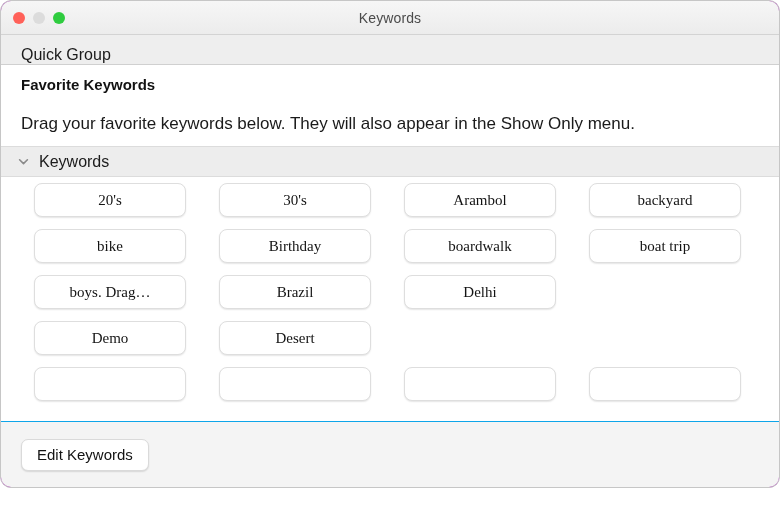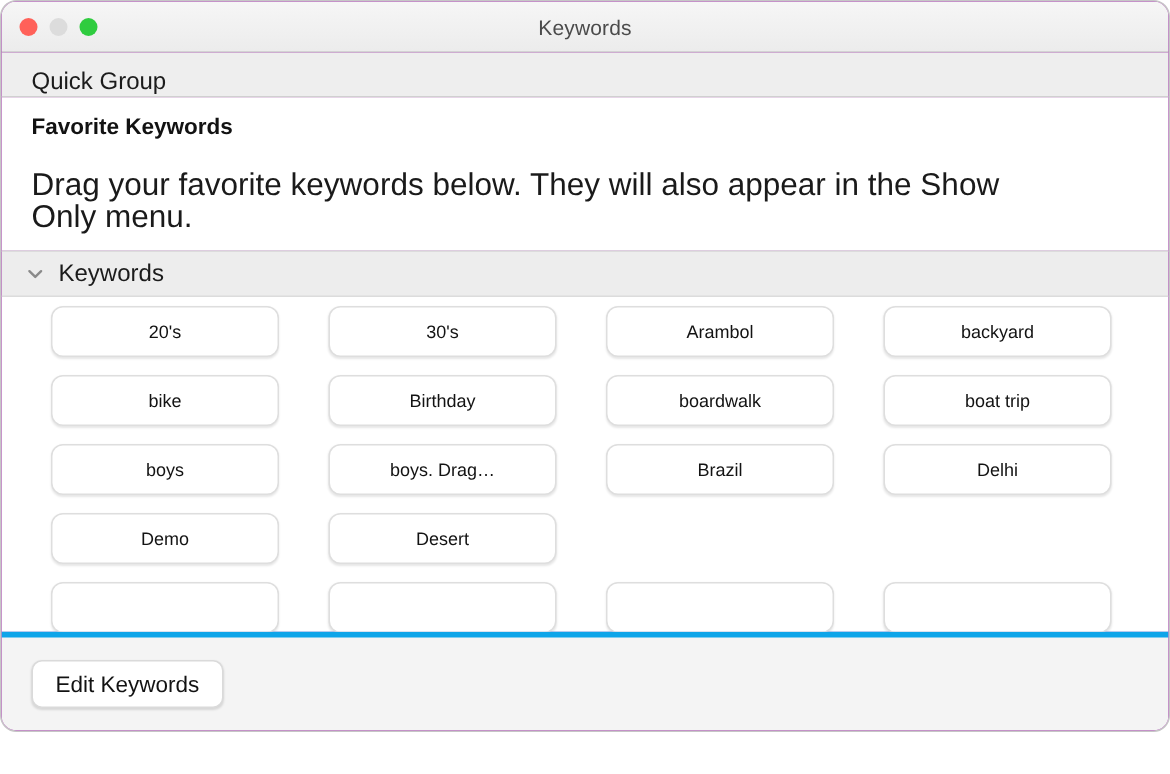--- a/index.html
+++ b/index.html
@@ -90,21 +90,21 @@
     flex: 0 0 auto;
   }
   .desc-title {
     font-size: 15px;
     font-weight: bold;
     color: #121212;
     line-height: 20px;
     margin-bottom: 18px;
   }
   .desc-body {
-    font-size: 21px;
+    font-size: 17px;
     color: #1a1a1a;
     line-height: 21px;
     max-width: 690px;
   }
 
   
   .section-header {
     height: 31px;
     flex: 0 0 31px;
     background: #ededed;
@@ -154,33 +154,34 @@
     flex: 0 0 152px;
     width: 152px;
     height: 34px;
     line-height: 32px;
     box-sizing: border-box;
     background: #ffffff;
     border: 1px solid #dedede;
     border-radius: 8px;
     box-shadow: 0 1px 1.5px rgba(0,0,0,0.10);
     text-align: center;
-    font-size: 12px;
+    font-size: 15px;
     color: #131313;
     white-space: nowrap;
     overflow: hidden;
     user-select: none;
+    font-family: Liberation Serif, serif;
   }
 
   
   .footer {
     flex: 0 0 66px;
     height: 66px;
     background: #f4f4f4;
-    border-top: 4px solid #0ea5e9;
+    border-top: 1px solid #0ea5e9;
     display: flex;
     align-items: center;
     padding-left: 20px;
     box-sizing: border-box;
   }
   .edit-button {
     height: 32px;
     padding: 0 15px;
     background: #ffffff;
     border: 1px solid #dadada;
@@ -236,21 +237,20 @@
 
 
       <div class="keyword-row">
         <div class="keyword-chip">bike</div>
         <div class="keyword-chip">Birthday</div>
         <div class="keyword-chip">boardwalk</div>
         <div class="keyword-chip">boat trip</div>
       </div>
 
       <div class="keyword-row">
-        <div class="keyword-chip">boys</div>
         <div class="keyword-chip">boys. Drag…</div>
         <div class="keyword-chip">Brazil</div>
         <div class="keyword-chip">Delhi</div>
       </div>
 
       <div class="keyword-row">
         <div class="keyword-chip">Demo</div>
         <div class="keyword-chip">Desert</div>
       </div>
 

